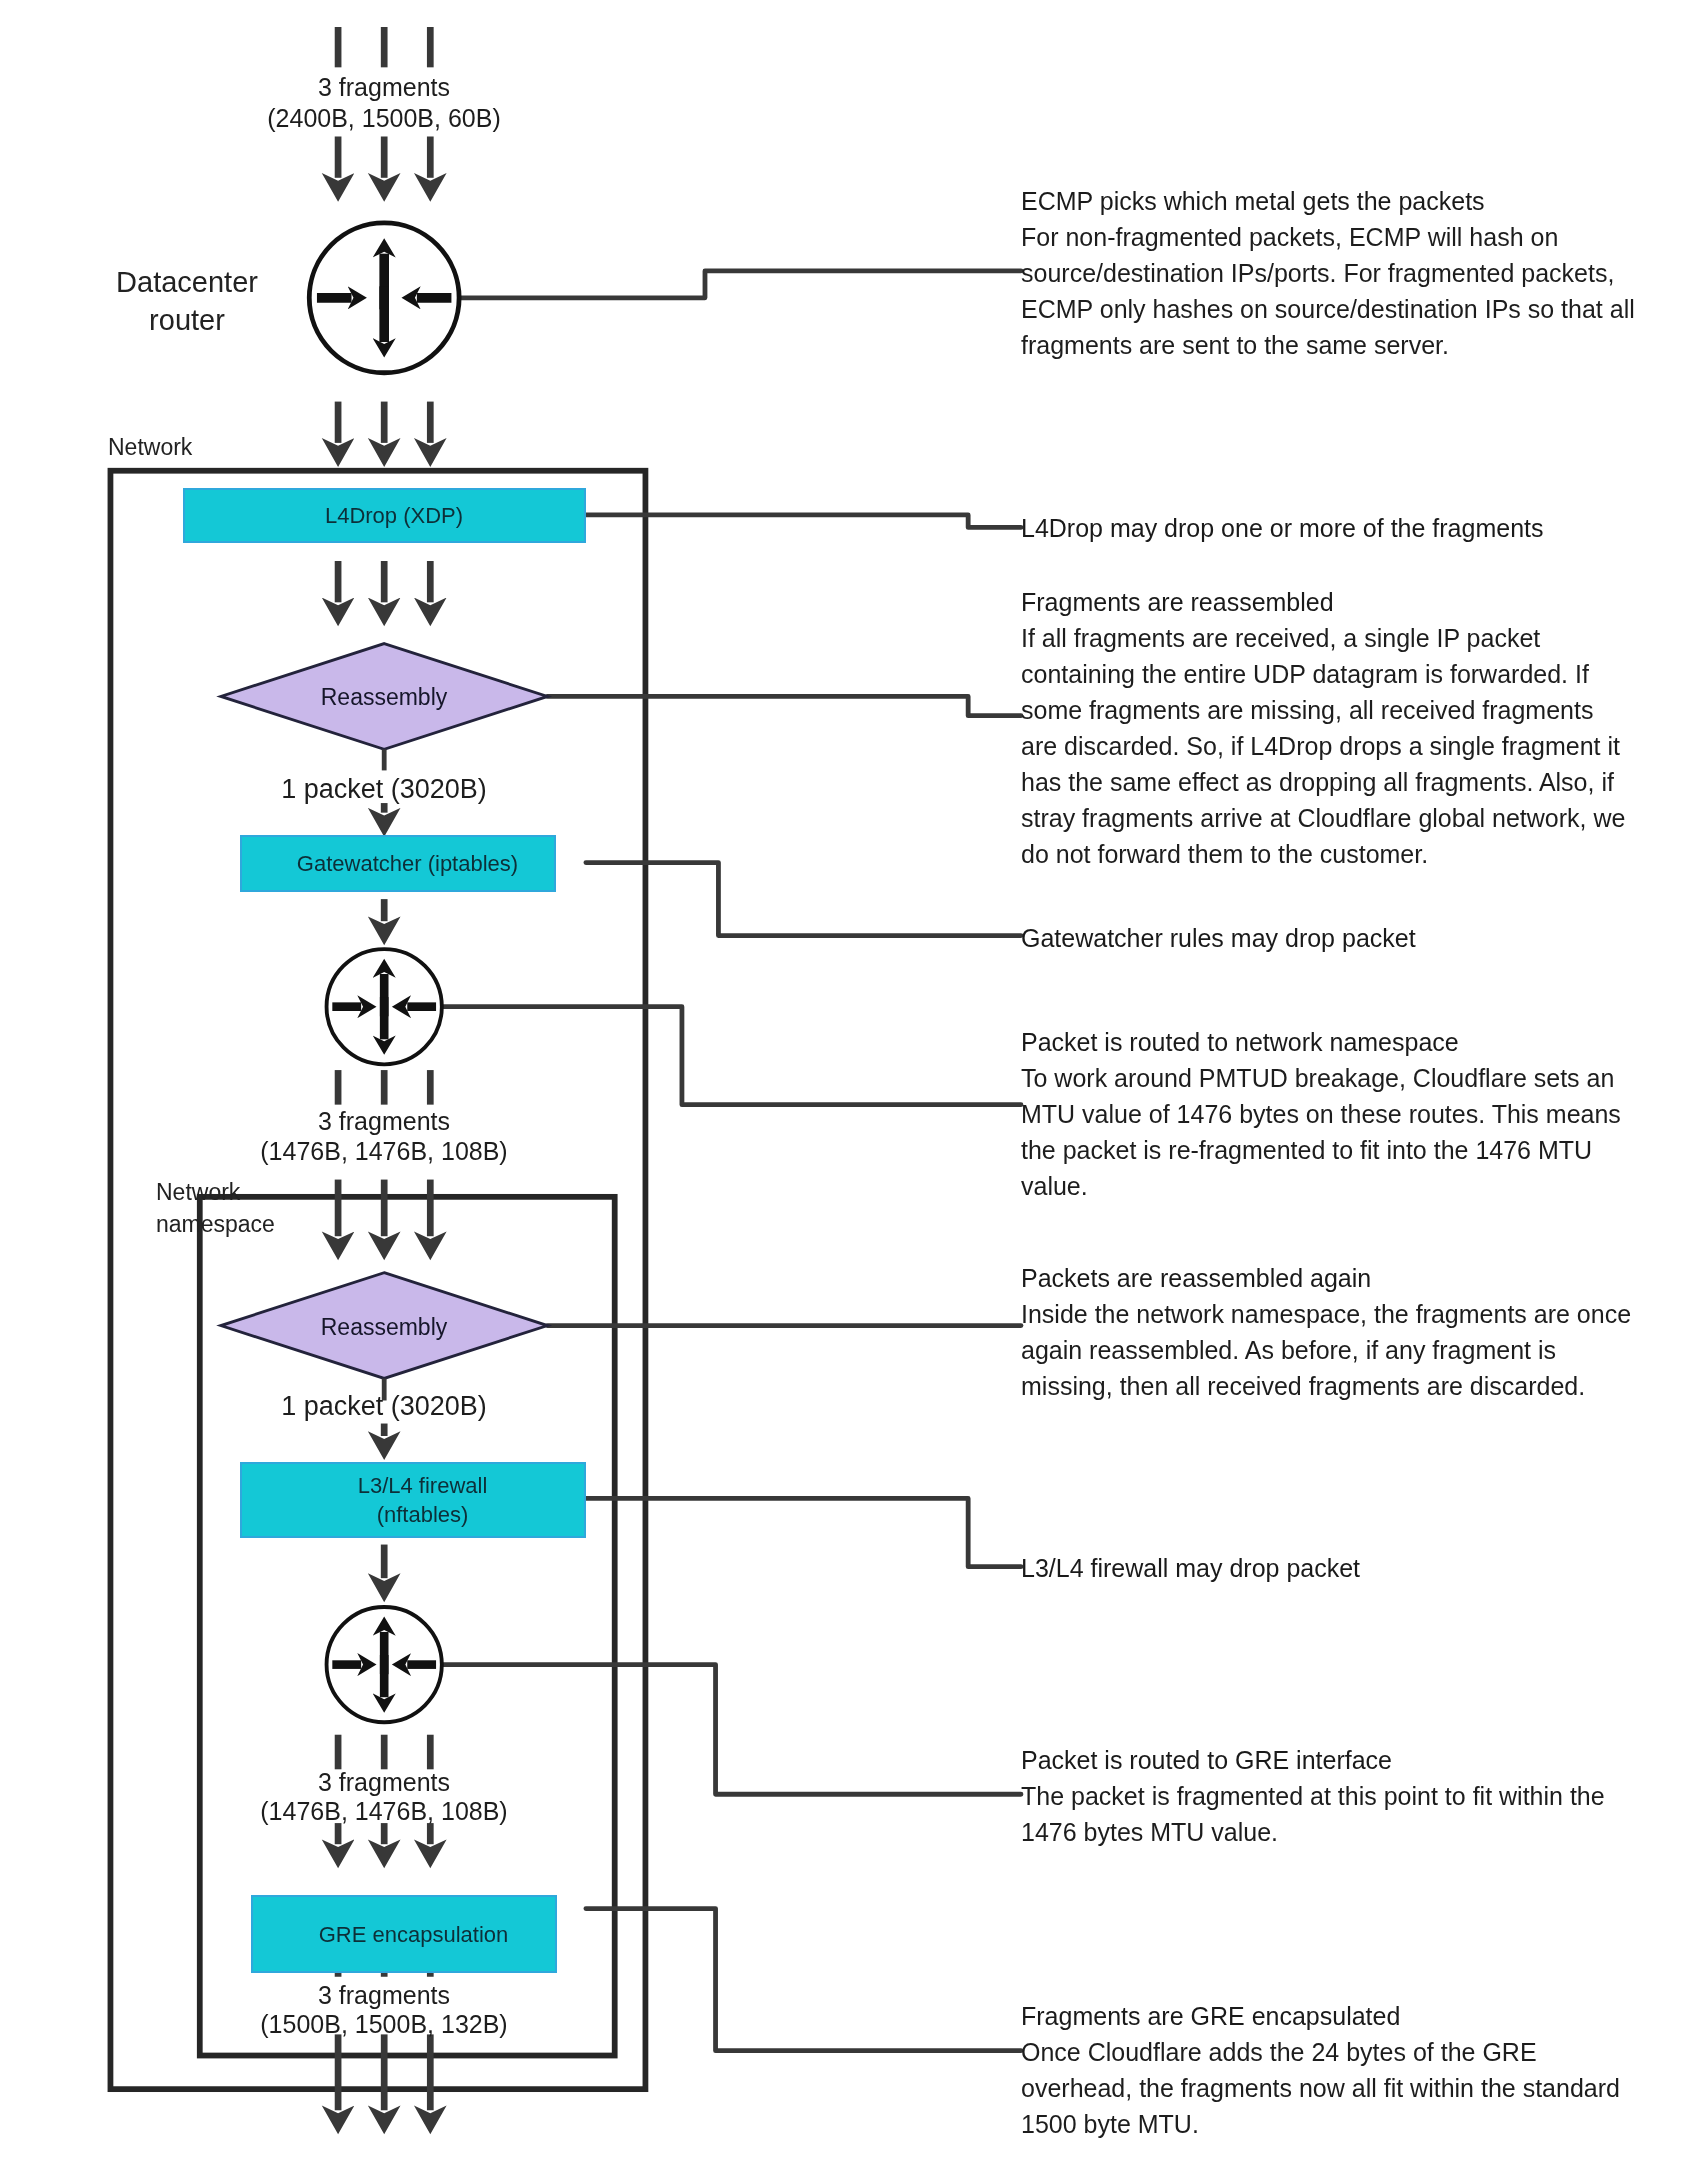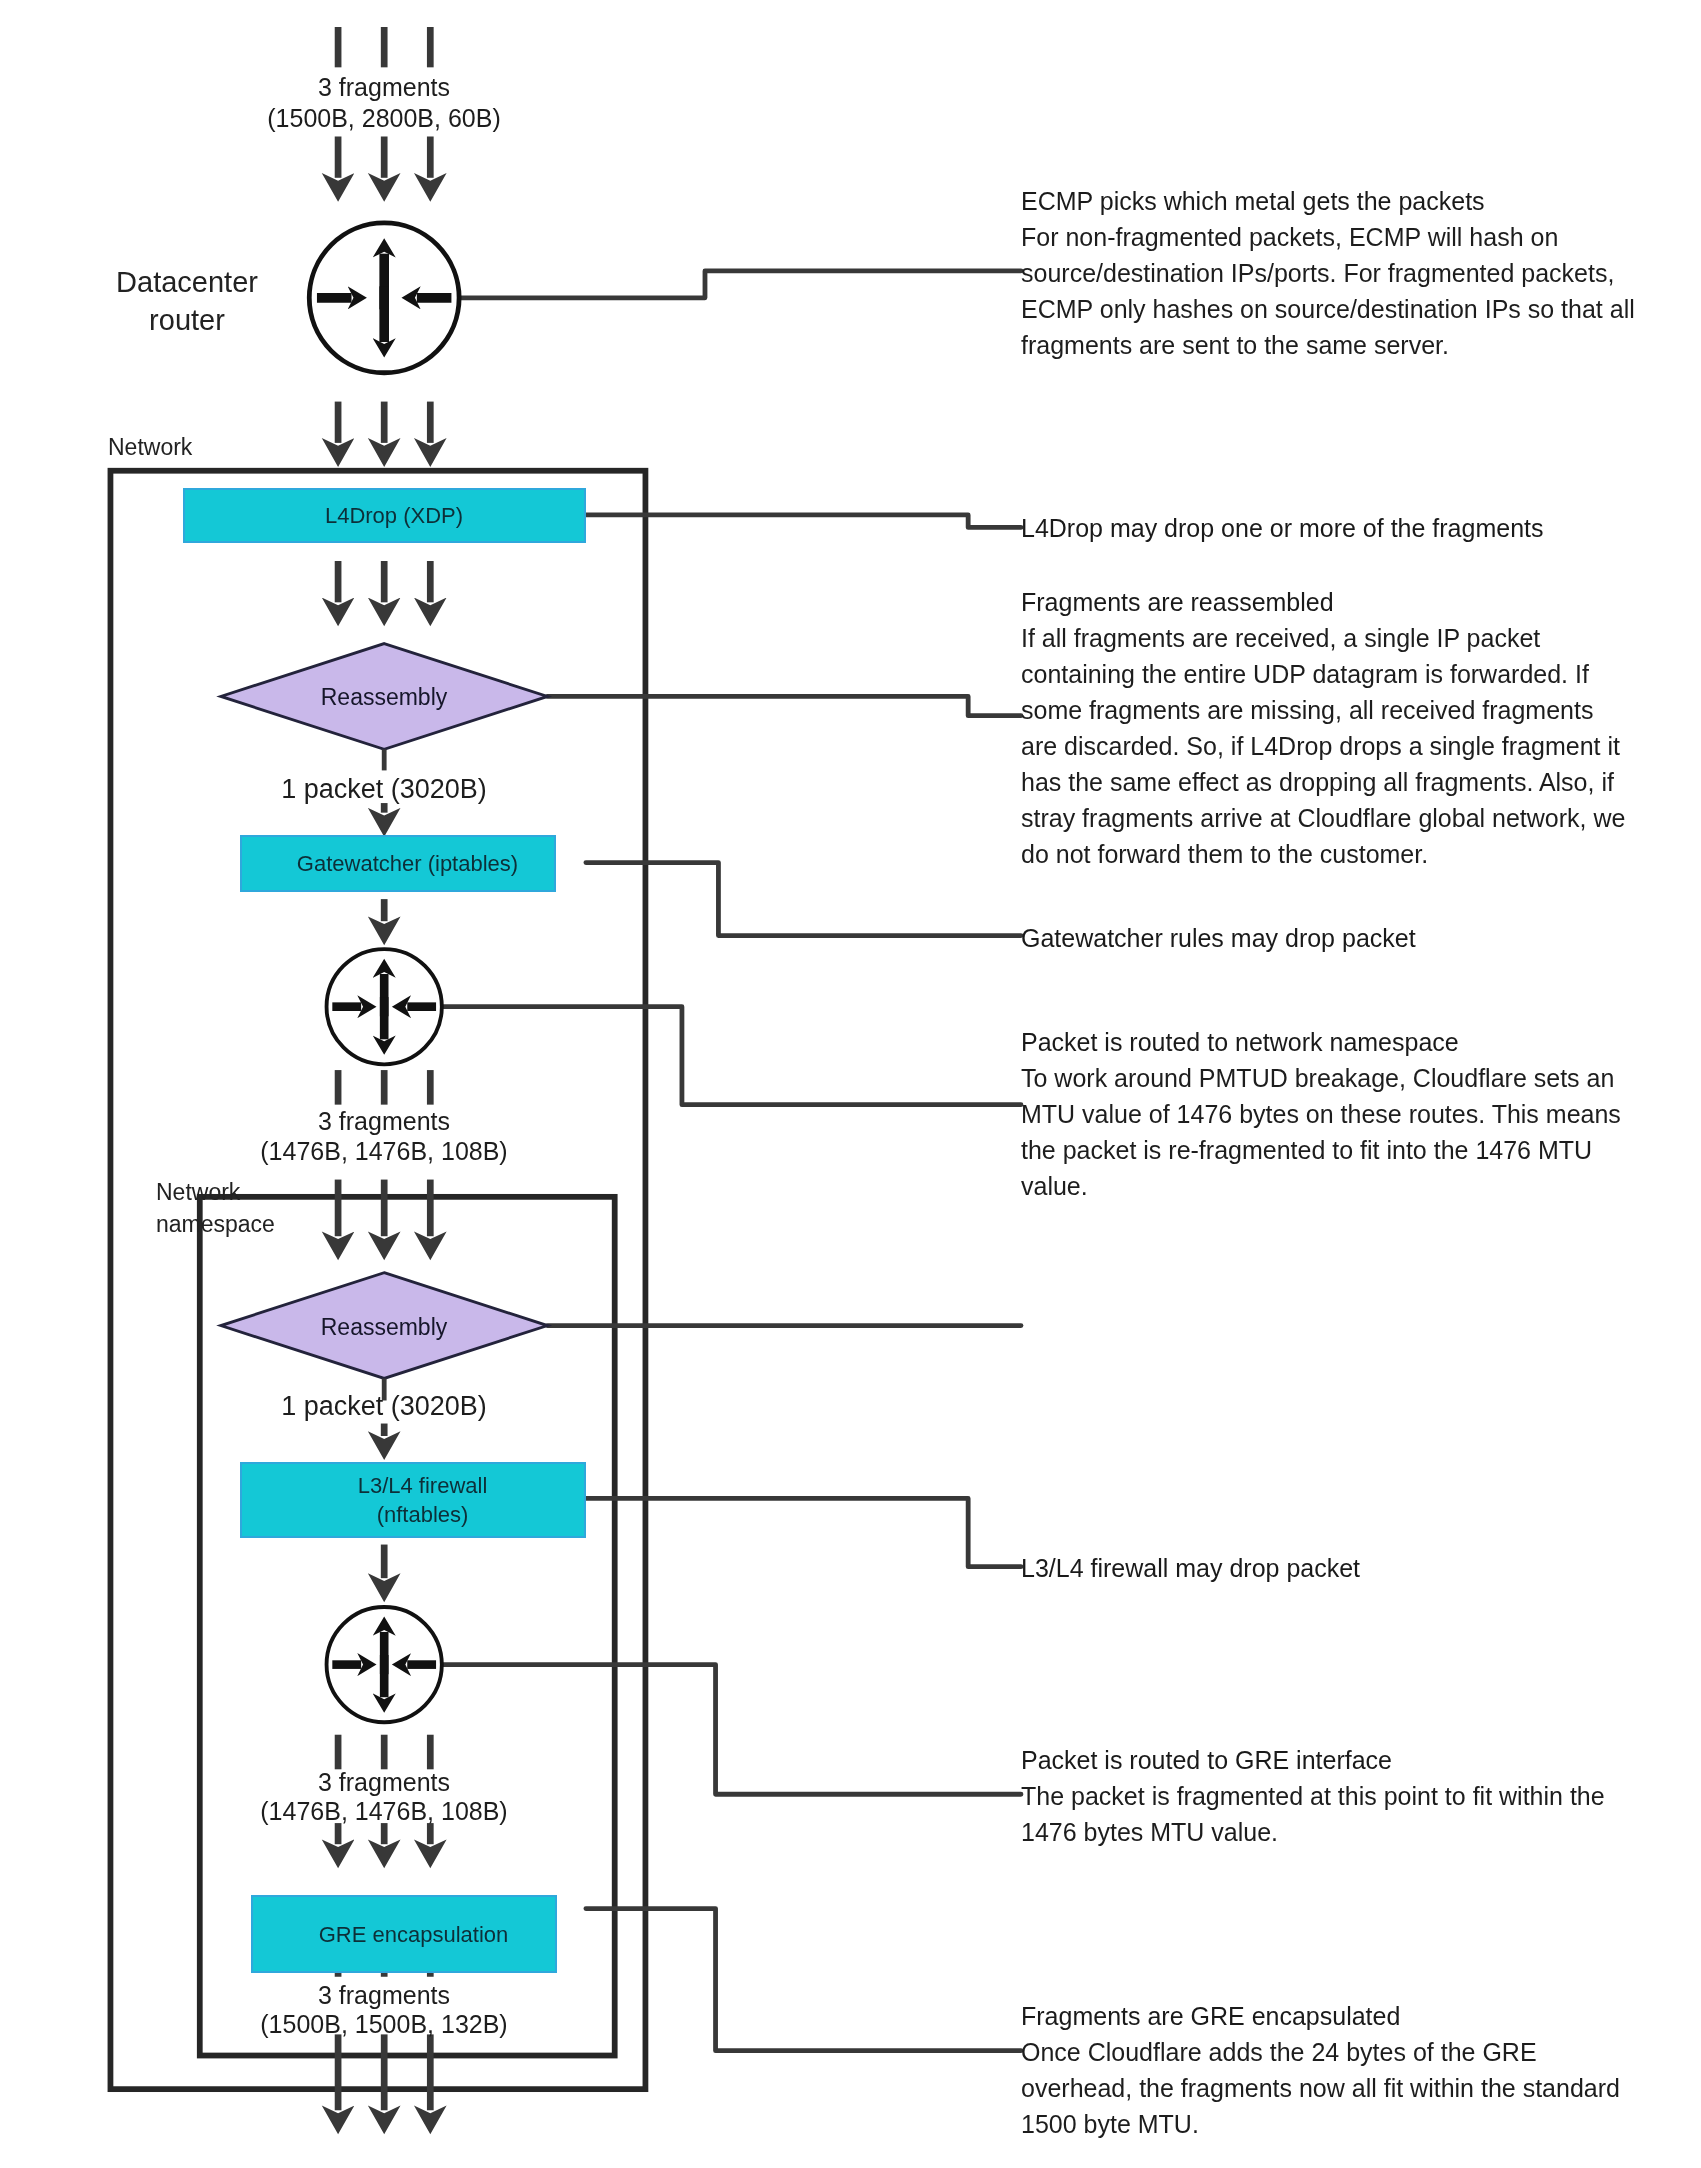--- a/index.html
+++ b/index.html
@@ -167,21 +167,21 @@
     </g>
 
     <g stroke="#383838" stroke-width="7" marker-end="url(#ah)">
       <line x1="352" y1="2118" x2="352" y2="2197"></line>
       <line x1="400" y1="2118" x2="400" y2="2197"></line>
       <line x1="448" y1="2118" x2="448" y2="2197"></line>
     </g>
   </svg>
 
   <div class="flow" style="top:73px">3 fragments</div>
-  <div class="flow" style="top:104px">(1500B, 2800B, 60B)</div>
+  <div class="flow" style="top:104px">(2400B, 1500B, 60B)</div>
   <div class="flow big" style="top:774px">1 packet (3020B)</div>
   <div class="flow" style="top:1107px">3 fragments</div>
   <div class="flow" style="top:1137px">(1476B, 1476B, 108B)</div>
   <div class="flow big" style="top:1391px">1 packet (3020B)</div>
   <div class="flow" style="top:1768px">3 fragments</div>
   <div class="flow" style="top:1797px">(1476B, 1476B, 108B)</div>
   <div class="flow" style="top:1981px">3 fragments</div>
   <div class="flow" style="top:2010px">(1500B, 1500B, 132B)</div>
 
   <div class="dc-label">Datacenter
@@ -222,20 +222,26 @@
   <div class="ann" style="top:920px">
     <div class="ann-title">Gatewatcher rules may drop packet</div>
   </div>
   <div class="ann" style="top:1024px">
     <div class="ann-title">Packet is routed to network namespace</div>
     <div class="ann-body">To work around PMTUD breakage, Cloudflare sets an
 MTU value of 1476 bytes on these routes. This means
 the packet is re-fragmented to fit into the 1476 MTU
 value.</div>
   </div>
+  <div class="ann" style="top:1260px">
+    <div class="ann-title">Packets are reassembled again</div>
+    <div class="ann-body">Inside the network namespace, the fragments are once
+again reassembled. As before, if any fragment is
+missing, then all received fragments are discarded.</div>
+  </div>
   <div class="ann" style="top:1550px">
     <div class="ann-title">L3/L4 firewall may drop packet</div>
   </div>
   <div class="ann" style="top:1742px">
     <div class="ann-title">Packet is routed to GRE interface</div>
     <div class="ann-body">The packet is fragmented at this point to fit within the
 1476 bytes MTU value.</div>
   </div>
   <div class="ann" style="top:1998px">
     <div class="ann-title">Fragments are GRE encapsulated</div>

